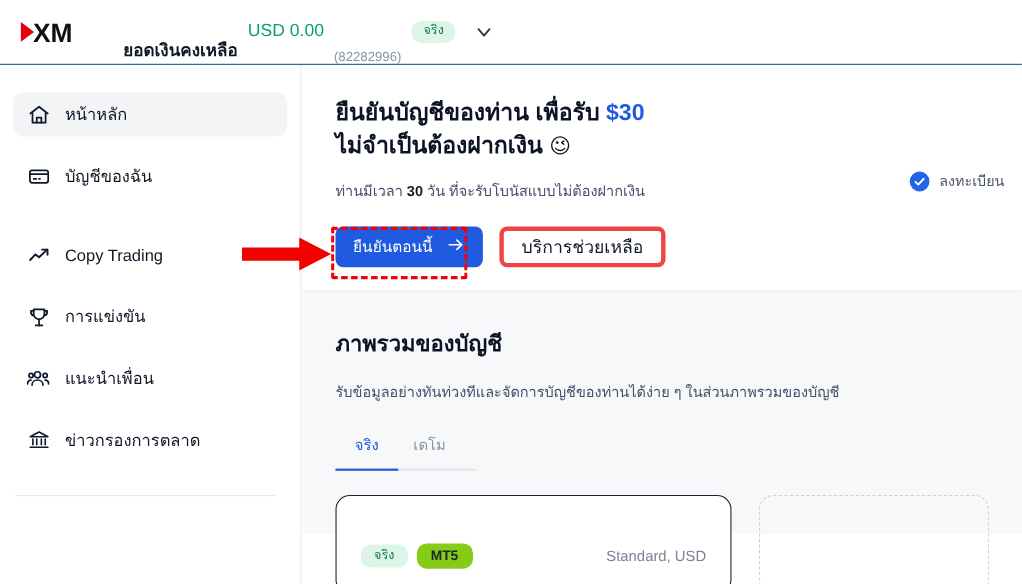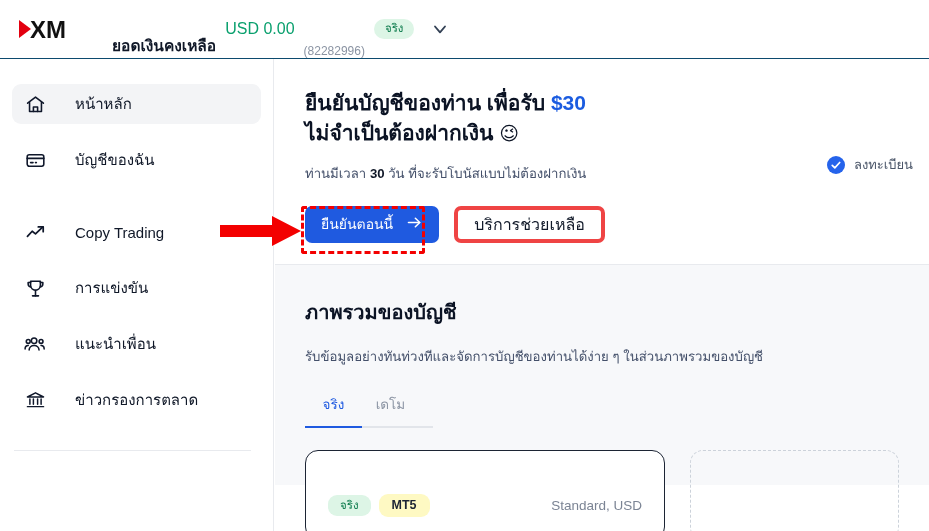--- a/index.html
+++ b/index.html
@@ -44,21 +44,21 @@
     margin: 0 12px; padding-left: 10px; border-radius: 9px;
     cursor: pointer;
   }
   .nav-item.active { background: #f3f4f6; }
   .nav-icon {
     width: 26px; height: 26px; flex: 0 0 26px;
     display: flex; align-items: center; justify-content: center;
     color: #0f172a;
   }
   .nav-label {
-    margin-left: 27px; font-size: 15px; color: #101828;
+    margin-left: 11px; font-size: 15px; color: #101828;
     white-space: nowrap;
   }
   .nav-gap { height: 16px; }
   .nav-divider { height: 1px; background: #e8eaee; margin: 14px 22px 14px 14px; }
 
   
   .main {
     position: absolute; left: 275px; top: 59px;
     width: 654px; height: 472px; background: #ffffff;
     overflow: hidden;
@@ -139,21 +139,21 @@
     border: 1.6px solid #1c2434; border-radius: 13px;
     padding: 21px 22px 0 22px;
     display: flex; align-items: center;
   }
   .acct-card .chips { display: flex; align-items: center; gap: 8px; }
   .chip-real {
     background: #ddf5e6; color: #0b7a4b; font-size: 11.5px;
     border-radius: 9px; padding: 5px 12px; line-height: 1;
   }
   .chip-plat {
-    background: #fef9c3; color: #1c2434; font-size: 12.5px; font-weight: bold;
+    background: #84cc16; color: #1c2434; font-size: 12.5px; font-weight: bold;
     border-radius: 9px; padding: 5px 13px; line-height: 1;
   }
   .acct-meta {
     margin-left: auto; font-size: 13.5px; color: #7b8494;
   }
   .placeholder-card {
     flex: 1; min-height: 90px;
     border: 1.6px dashed #ccd2da; border-radius: 13px;
     background: transparent;
   }

